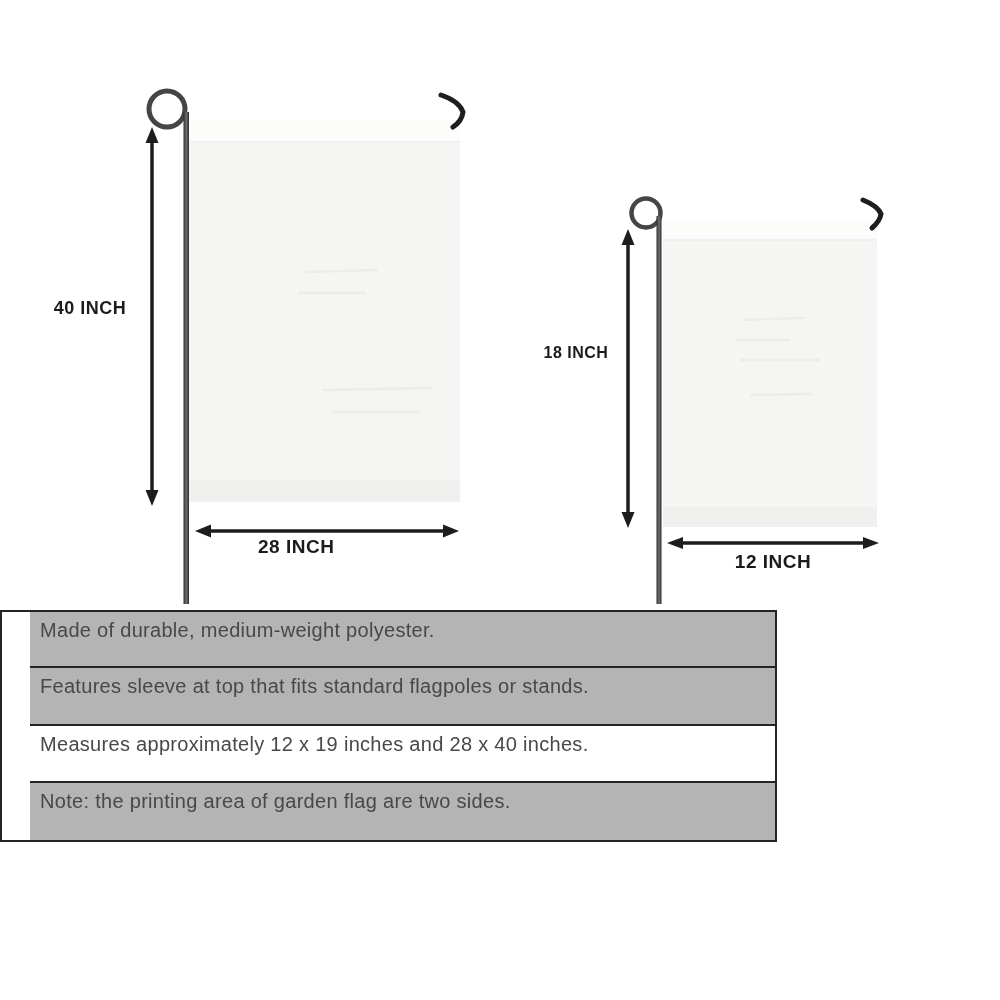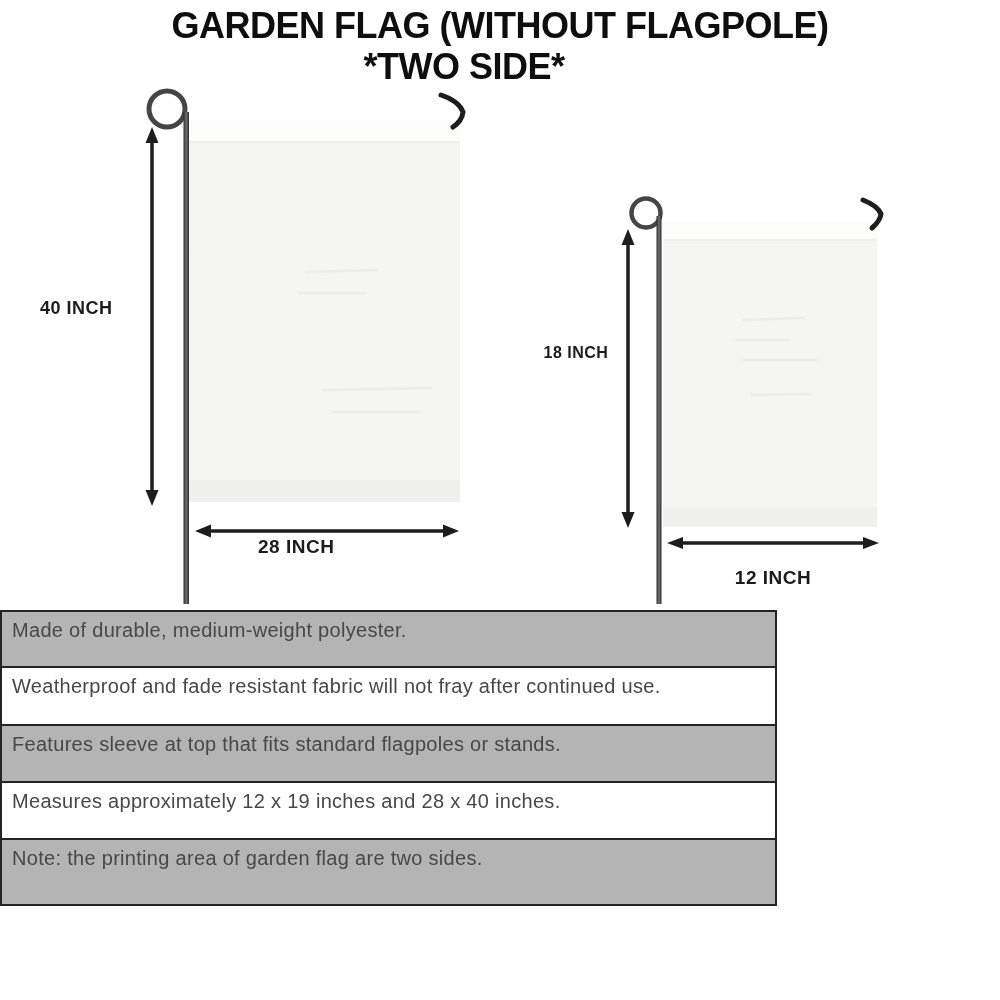--- a/index.html
+++ b/index.html
@@ -21,28 +21,28 @@
   .title-line1{font-size:36px;letter-spacing:-0.5px;}
   .title-line2{font-size:36px;letter-spacing:-0.5px;margin-top:1px;
     transform:translateX(-36px);}
 
   
   .diagram{position:absolute;top:0;left:0;width:1000px;height:1000px;}
 
   
   .dim-label{position:absolute;font-weight:700;color:var(--arrow_color,#1c1c1c);
     letter-spacing:0.5px;}
-  .dim-40{left:40px;top:298px;width:100px;text-align:left;font-size:18px;}
+  .dim-40{left:40px;top:298px;width:100px;text-align:center;font-size:18px;}
   .dim-28{left:258px;top:536px;width:125px;font-size:19px;}
   .dim-18{left:518px;top:344px;width:116px;text-align:center;font-size:16px;}
-  .dim-12{left:711px;top:567px;width:124px;text-align:center;font-size:19px;}
+  .dim-12{left:711px;top:551px;width:124px;text-align:center;font-size:19px;}
 
   
   .features{position:absolute;top:610px;left:0;width:777px;
-    border:2px solid var(--stripe_border,#242424);background:#fff;}
+    border:2px solid var(--stripe_border,#242424);background:#fff;padding-left:28px;}
   .feature-row{width:100%;font-size:20px;color:var(--feature_text,#484848);
     padding:5px 10px 0 10px;letter-spacing:0.3px;line-height:26px;}
   .feature-row.gray{background:var(--stripe_gray,#b4b4b4);}
   .feature-row.white{background:#ffffff;}
   .feature-row:not(:last-child){border-bottom:2px solid var(--stripe_border,#242424);}
   .feature-row:nth-child(1){height:56px;}
   .feature-row:nth-child(2){height:58px;}
   .feature-row:nth-child(3){height:57px;}
   .feature-row:nth-child(4){height:57px;}
   .feature-row:nth-child(5){height:64px;}
@@ -121,31 +121,26 @@
       </g>
 
       <g fill="#1d1d1d" stroke="#1d1d1d">
         <line x1="681" y1="543" x2="866" y2="543" stroke-width="3.5"></line>
         <polygon points="667,543 683,537 683,549" stroke="none"></polygon>
         <polygon points="879,543 863,537 863,549" stroke="none"></polygon>
       </g>
     </g>
   </svg>
 
-  <div class="title-block">
-    <div class="title-line1">GARDEN FLAG (WITHOUT FLAGPOLE)</div>
-    <div class="title-line2">*TWO SIDE*</div>
-  </div>
 
   <div class="dim-label dim-40">40 INCH</div>
   <div class="dim-label dim-28">28 INCH</div>
   <div class="dim-label dim-18">18 INCH</div>
   <div class="dim-label dim-12">12 INCH</div>
 
   <div class="features">
     <div class="feature-row gray">Made of durable, medium-weight polyester.</div>
-    <div class="feature-row white">Weatherproof and fade resistant fabric will not fray after continued use.</div>
     <div class="feature-row gray">Features sleeve at top that fits standard flagpoles or stands.</div>
     <div class="feature-row white">Measures approximately 12 x 19 inches and 28 x 40 inches.</div>
     <div class="feature-row gray">Note: the printing area of garden flag are two sides.</div>
   </div>
 
 </div>
 
 </body></html>

